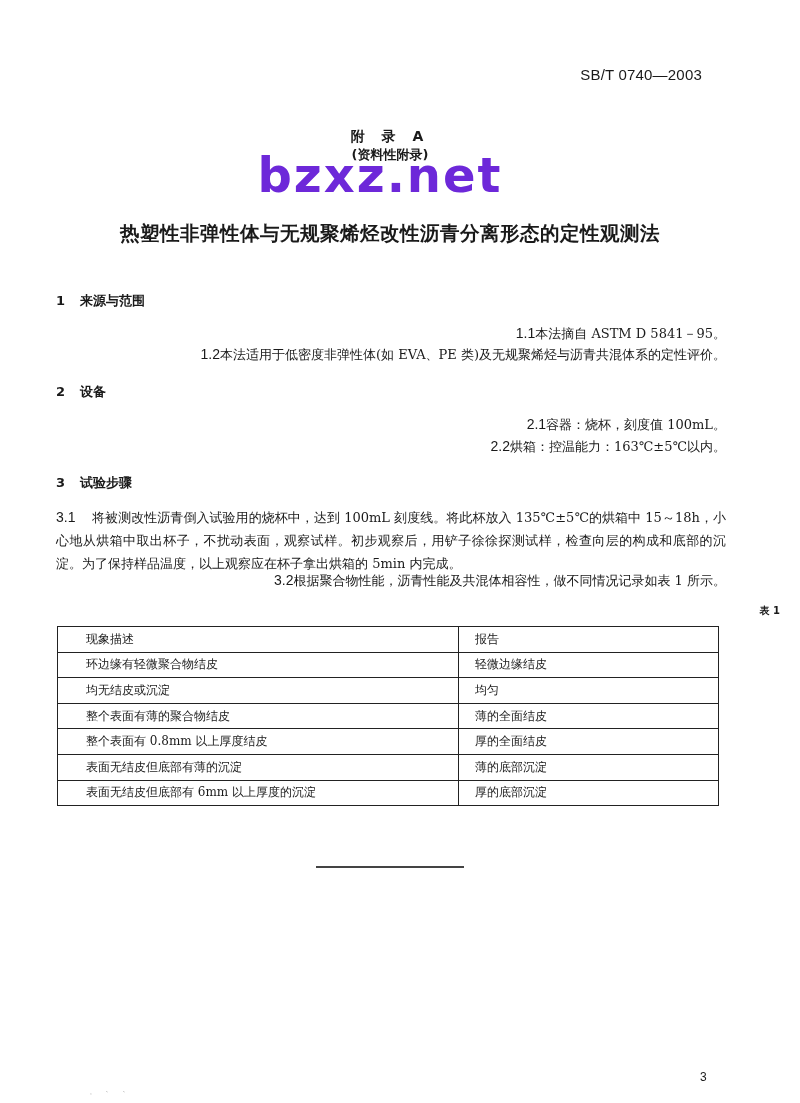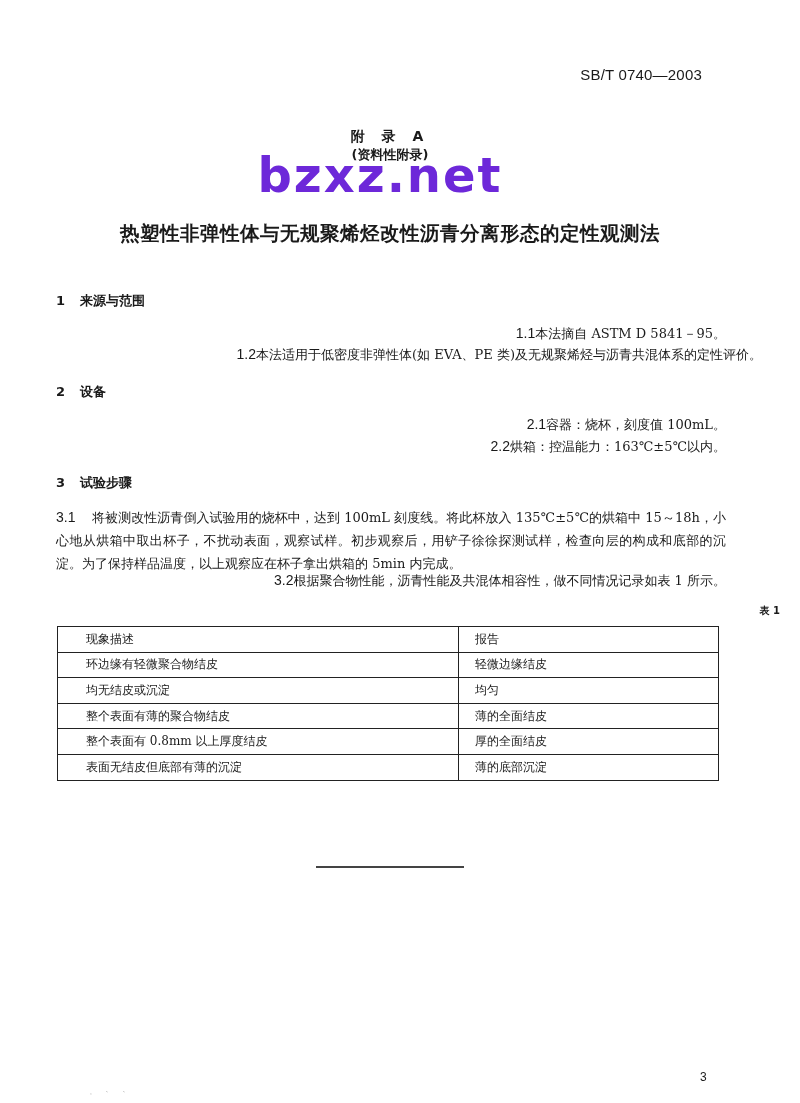--- a/index.html
+++ b/index.html
@@ -80,21 +80,21 @@
 <div class="appendix-type">(资料性附录)</div>
 
 <div class="doc-title">热塑性非弹性体与无规聚烯烃改性沥青分离形态的定性观测法</div>
 
 <div class="section-head" style="top:292px;">
   <span class="num">1</span><span>来源与范围</span>
 </div>
 <div class="clause" style="top:323px;">
   <span class="num">1.1</span><span>本法摘自 ASTM D 5841－95。</span>
 </div>
-<div class="clause" style="top:344px;margin-left:36px;">
+<div class="clause" style="top:344px;">
   <span class="num">1.2</span><span>本法适用于低密度非弹性体(如 EVA、PE 类)及无规聚烯烃与沥青共混体系的定性评价。</span>
 </div>
 
 <div class="section-head" style="top:383px;">
   <span class="num">2</span><span>设备</span>
 </div>
 <div class="clause" style="top:414px;">
   <span class="num">2.1</span><span>容器：烧杯，刻度值 100mL。</span>
 </div>
 <div class="clause" style="top:436px;">
@@ -131,19 +131,23 @@
     <td class="col-report">薄的全面结皮</td>
   </tr>
   <tr>
     <td>整个表面有 0.8mm 以上厚度结皮</td>
     <td class="col-report">厚的全面结皮</td>
   </tr>
   <tr>
     <td>表面无结皮但底部有薄的沉淀</td>
     <td class="col-report">薄的底部沉淀</td>
   </tr>
+  <tr>
+    <td>表面无结皮但底部有 6mm 以上厚度的沉淀</td>
+    <td class="col-report">厚的底部沉淀</td>
+  </tr>
 </tbody>
   </table>
 
 <div class="end-rule"></div>
 
 <div class="page-num">3</div>
 <div class="specks">· ` `</div>
 
 </body></html>

